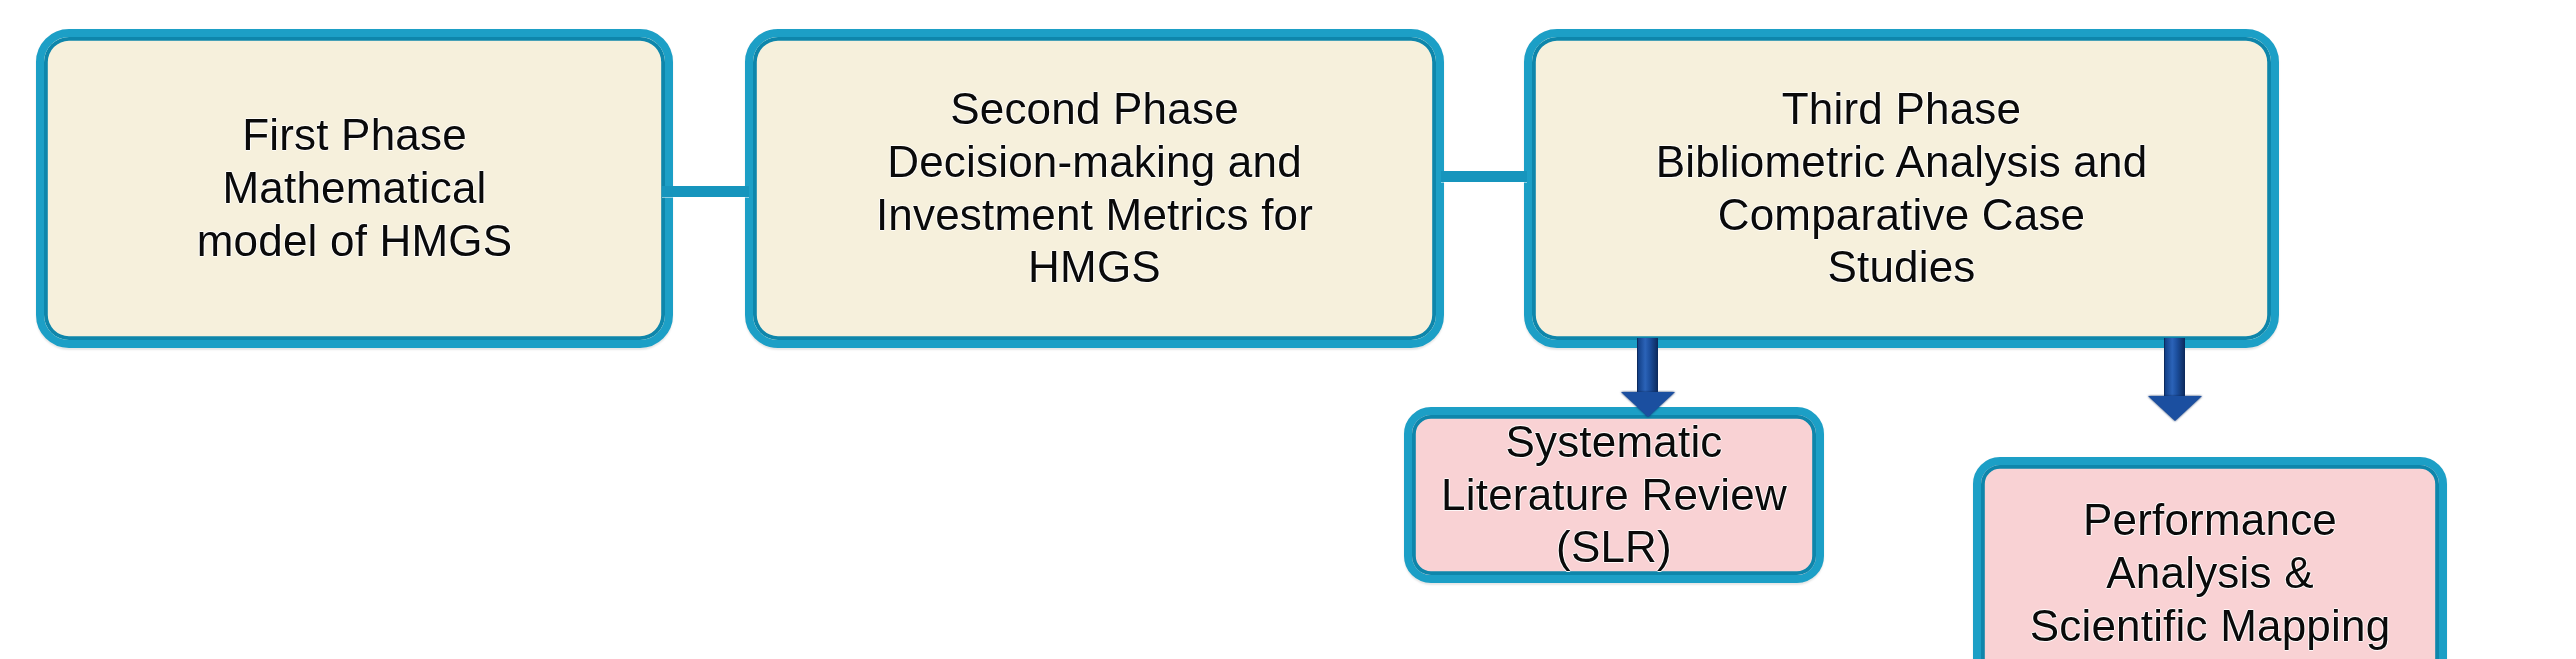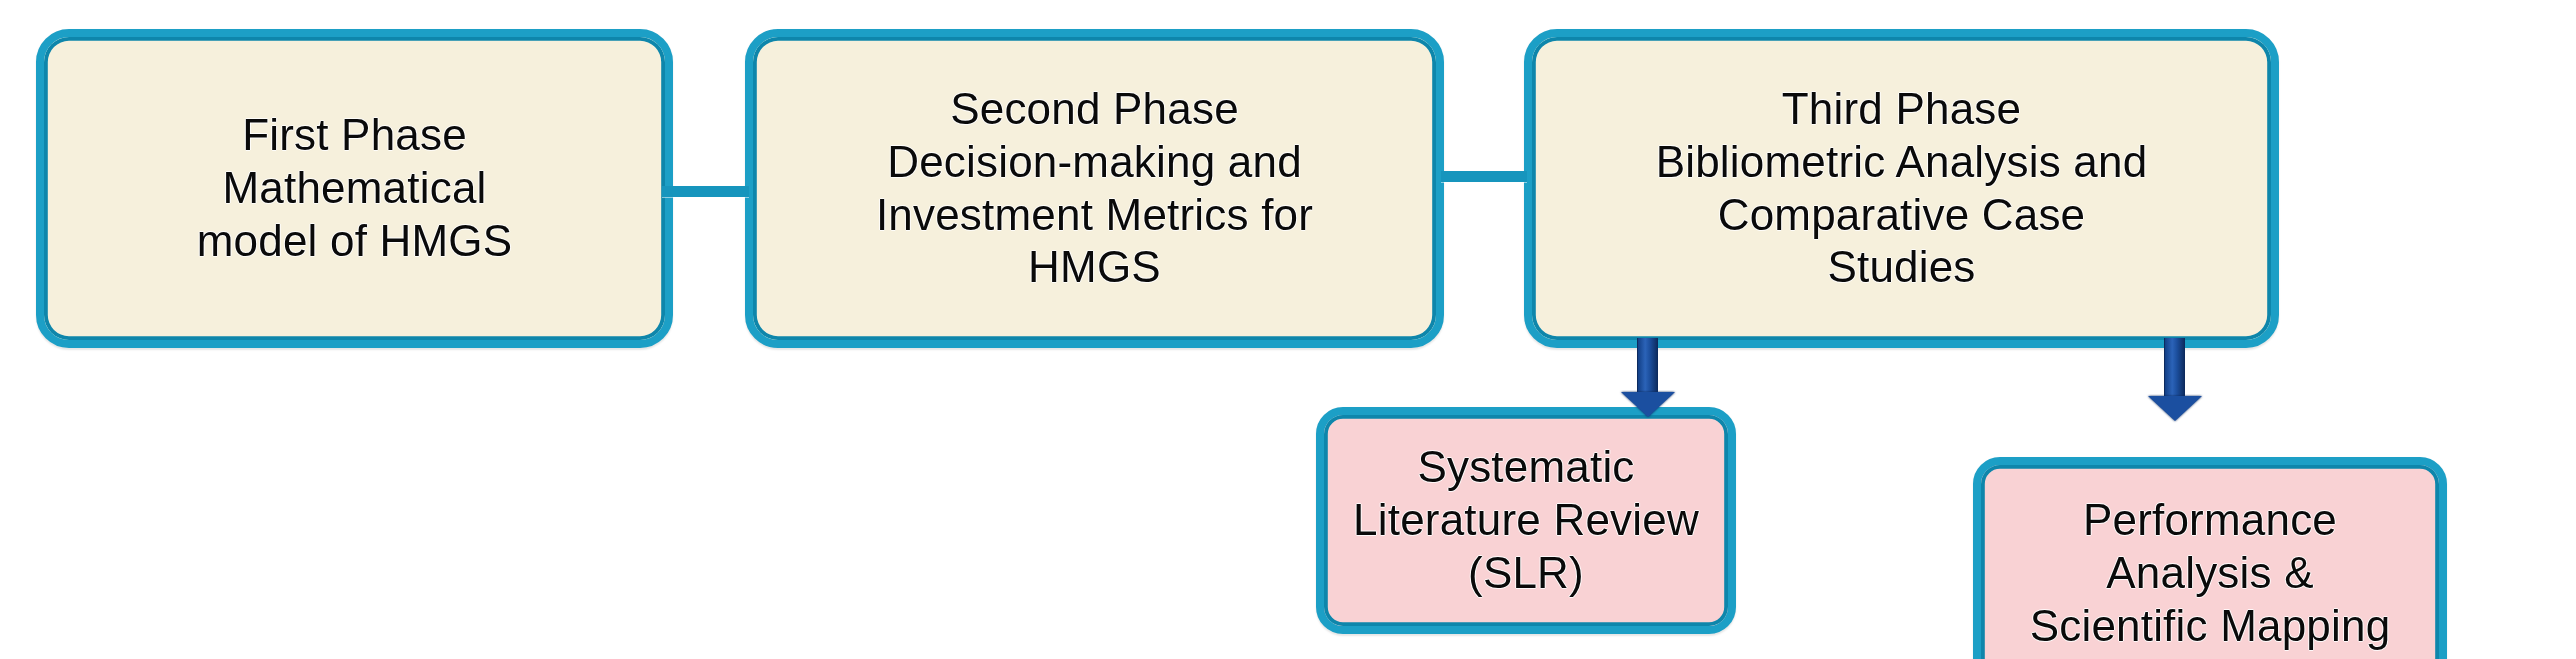--- a/index.html
+++ b/index.html
@@ -54,21 +54,21 @@
   
   #phase-1 { left: 36px;   top: 29px;  width: 637px; height: 319px; }
   #phase-2 { left: 745px;  top: 29px;  width: 699px; height: 319px; }
   #phase-3 { left: 1524px; top: 29px;  width: 755px; height: 319px; }
 
   #phase-1 .label { max-width: 538px; }
   #phase-2 .label { max-width: 615px; }
   #phase-3 .label { max-width: 673px; }
 
   
-  #output-1 { left: 1316px; top: 407px; width: 420px; height: 227px; border-radius: 27px; text-align: center; }
+  #output-1 { left: 1404px; top: 407px; width: 420px; height: 176px; border-radius: 27px; text-align: center; }
   #output-2 { left: 1973px; top: 413px; width: 474px; height: 233px; border-radius: 27px; margin-top: 44px; }
 
   
   .connector-h {
     position: absolute;
     height: 10.6px;
     background: #1695BD;
     box-shadow: 0 1px 0 rgba(255,255,255,0.5);
   }
   #connector-1-2 { left: 662px;  top: 186px; width: 87px; }

